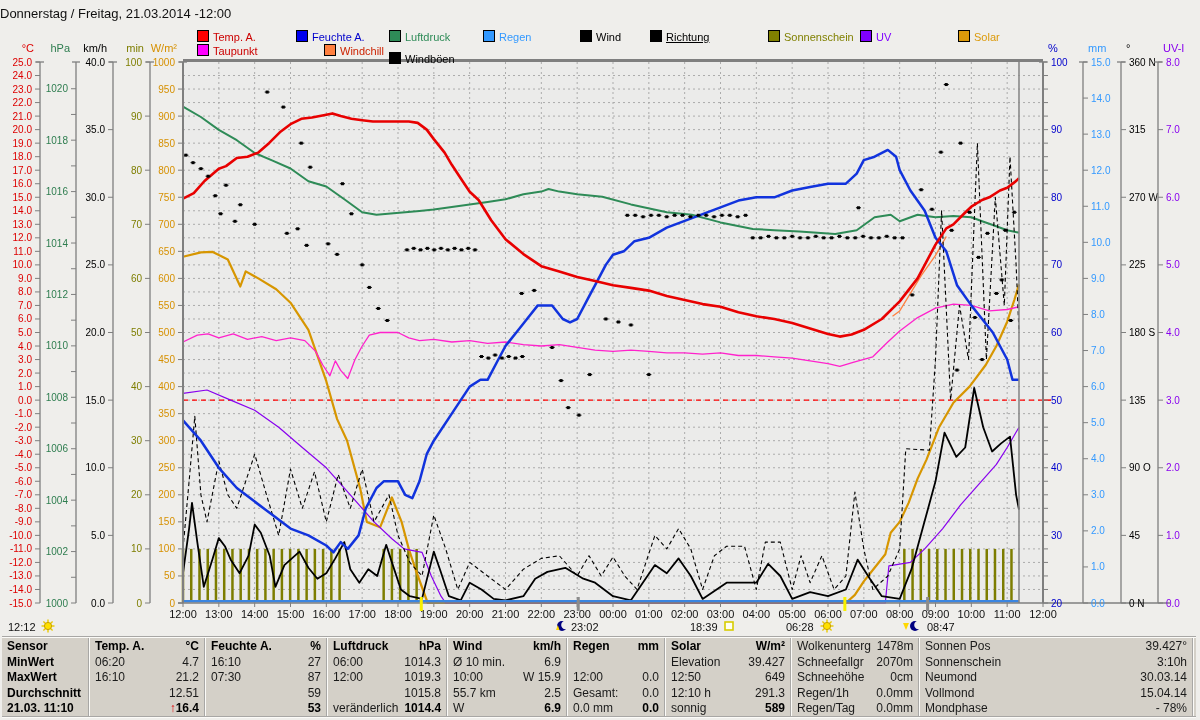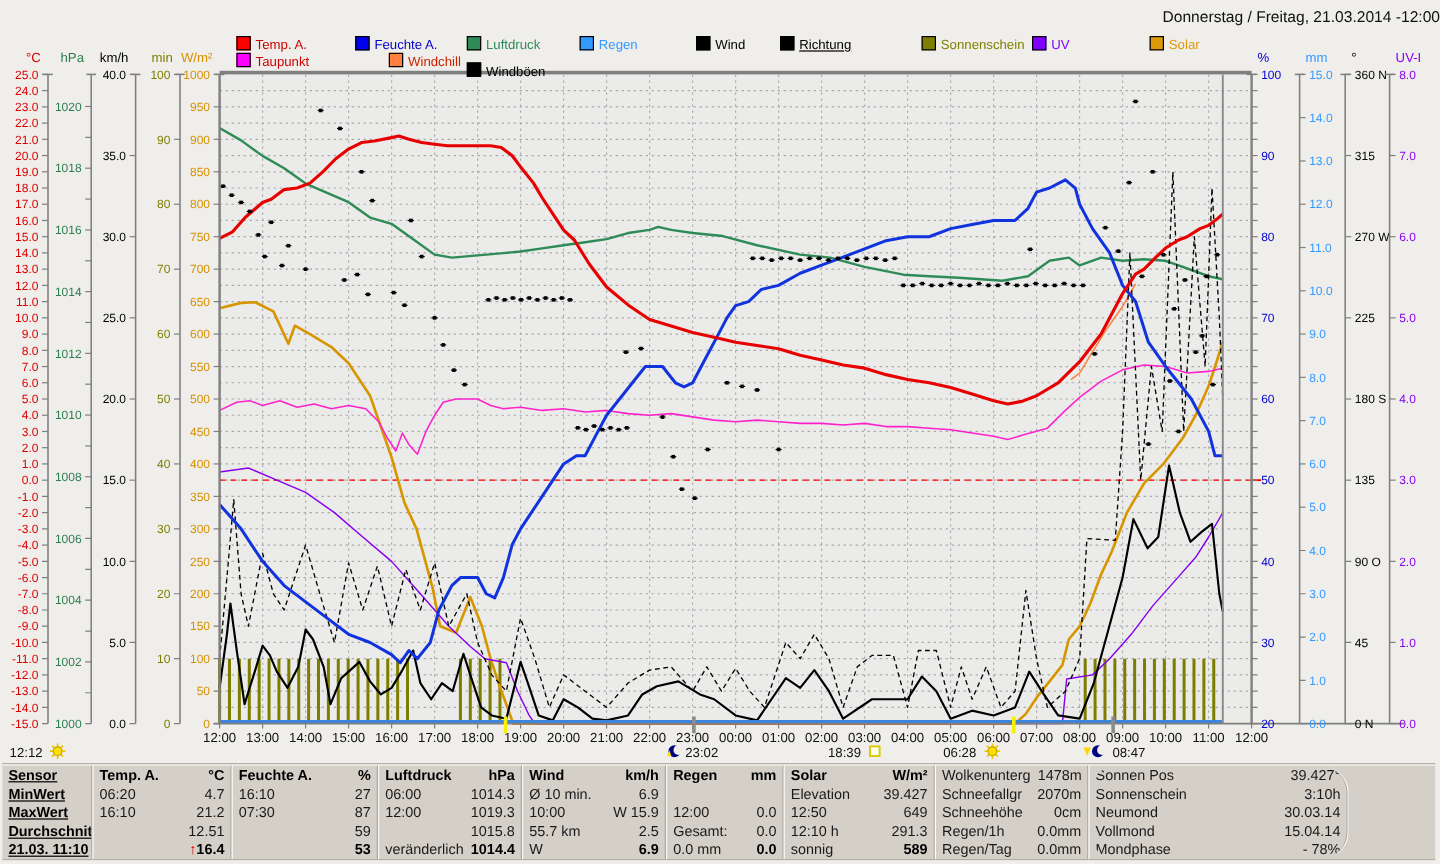--- a/index.html
+++ b/index.html
@@ -1,17 +1,17 @@
 <!DOCTYPE html>
 <html><head>
 <meta charset="utf-8">
 <style>
   html,body{margin:0;padding:0}
   body{width:1200px;height:720px;background:#EFEEEB;font-family:"Liberation Sans",sans-serif;position:relative;overflow:hidden}
-  .title{position:absolute;top:6px;left:0;width:1200px;text-align:right;font-size:13px;color:#101010}
+  .title{position:absolute;top:6px;left:0;width:1200px;text-align:left;font-size:13px;color:#101010}
   .legend-item{position:absolute;font-size:11px;white-space:nowrap;line-height:12px}
   .swatch{display:inline-block;width:10px;height:10px;border:1px solid #000;vertical-align:-1px;margin-right:4px}
   #chartsvg{position:absolute;top:0;left:0}
   .stats{position:absolute;top:636px;left:2px;width:1194px;height:82px;background:#D4D0C8;display:flex;
          border-top:2px groove #FCFBF8;border-bottom:2px groove #FCFBF8;box-sizing:border-box}
   .tcol{border-right:2px groove #FCFBF8;padding:1px 5px 0 5px;box-sizing:border-box;overflow:hidden}
   .trow{display:flex;justify-content:space-between;font-size:12px;height:15.6px;line-height:15.5px;color:#1a1a1a;white-space:nowrap}
   .trow .lab{margin-right:6px}
   .b{font-weight:bold;color:#000}
   .arrow-up{color:#E00000;font-weight:bold}
@@ -827,21 +827,21 @@
     <div class="legend-item" style="left: 580px; top: 30px; color: rgb(0, 0, 0);"><span class="swatch" style="background: rgb(0, 0, 0);"></span><span>Wind</span></div>
     <div class="legend-item" style="left: 650px; top: 30px; color: rgb(0, 0, 0); text-decoration: underline;"><span class="swatch" style="background: rgb(0, 0, 0);"></span><span>Richtung</span></div>
     <div class="legend-item" style="left: 768px; top: 30px; color: rgb(128, 128, 0);"><span class="swatch" style="background: rgb(128, 128, 0);"></span><span>Sonnenschein</span></div>
     <div class="legend-item" style="left: 860px; top: 30px; color: rgb(127, 0, 255);"><span class="swatch" style="background: rgb(127, 0, 255);"></span><span>UV</span></div>
     <div class="legend-item" style="left: 958px; top: 30px; color: rgb(220, 154, 10);"><span class="swatch" style="background: rgb(220, 154, 10);"></span><span>Solar</span></div>
     <div class="legend-item" style="left: 197px; top: 44px; color: rgb(204, 0, 0);"><span class="swatch" style="background: rgb(255, 0, 255);"></span><span>Taupunkt</span></div>
     <div class="legend-item" style="left: 296px; top: 44px; color: rgb(204, 34, 0); padding-left: 28px;"><span class="swatch" style="background: rgb(255, 128, 64);"></span><span>Windchill</span></div>
     <div class="legend-item" style="left: 389px; top: 52px; color: rgb(0, 0, 0);"><span class="swatch" style="background: rgb(0, 0, 0);"></span><span>Windböen</span></div>
   </div>
 <div id="stats" class="stats">
-    <div class="tcol" style="width: 76px; text-decoration: underline;">
+    <div class="tcol" style="width: 88px;">
       <div class="trow">
         <span class="lab b">Sensor</span>
       </div>
       <div class="trow">
         <span class="lab b">MinWert</span>
       </div>
       <div class="trow">
         <span class="lab b">MaxWert</span>
       </div>
       <div class="trow">
@@ -998,21 +998,21 @@
       </div>
       <div class="trow">
         <span class="lab">Regen/1h</span>
         <span class="">0.0mm</span>
       </div>
       <div class="trow">
         <span class="lab">Regen/Tag</span>
         <span class="">0.0mm</span>
       </div>
     </div>
-    <div class="tcol" style="width: 216px; border-radius: 23px;">
+    <div class="tcol" style="width: 274px;">
       <div class="trow">
         <span class="lab">Sonnen Pos</span>
         <span class="">39.427°</span>
       </div>
       <div class="trow">
         <span class="lab">Sonnenschein</span>
         <span class="">3:10h</span>
       </div>
       <div class="trow">
         <span class="lab">Neumond</span>

